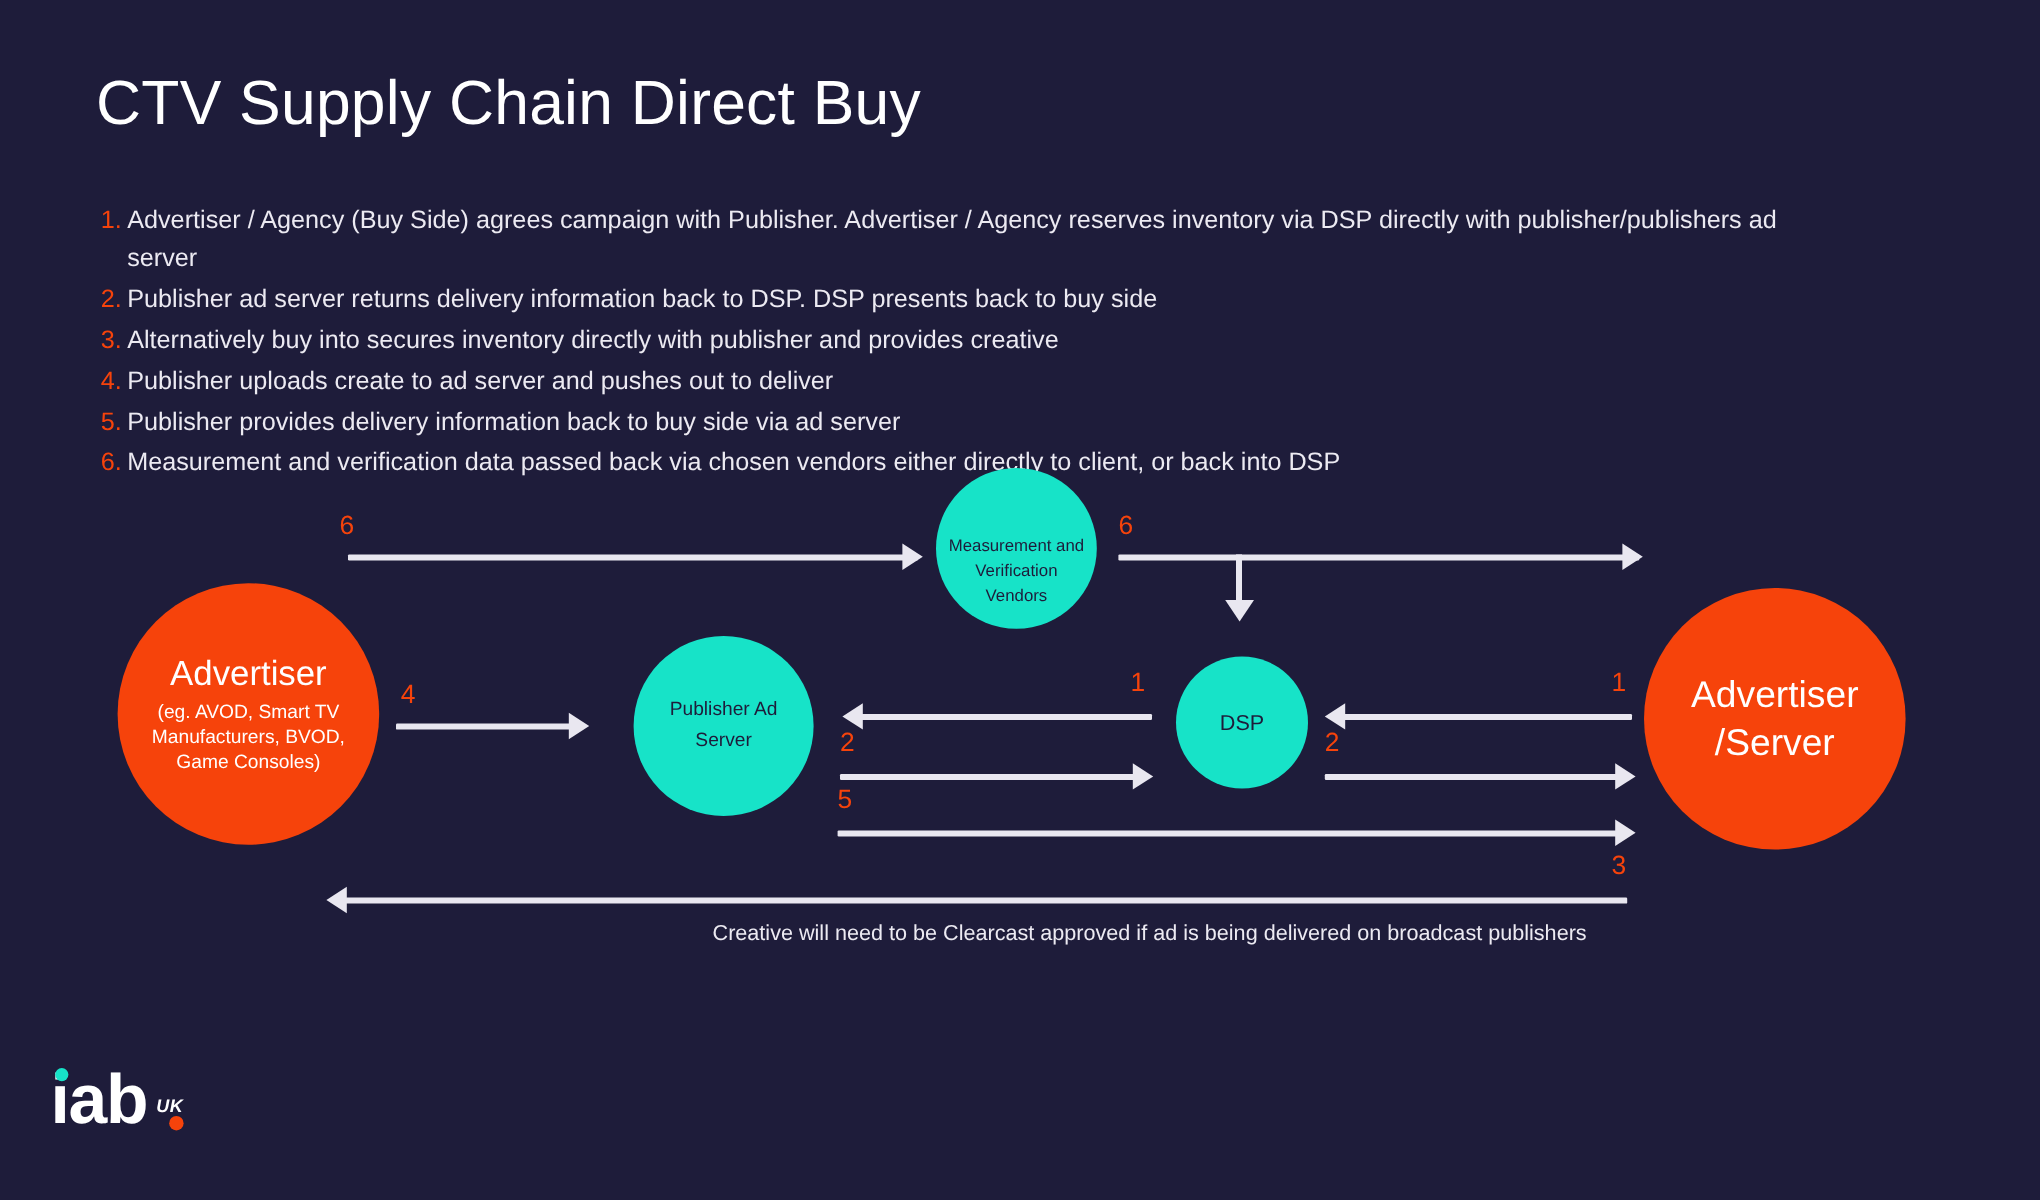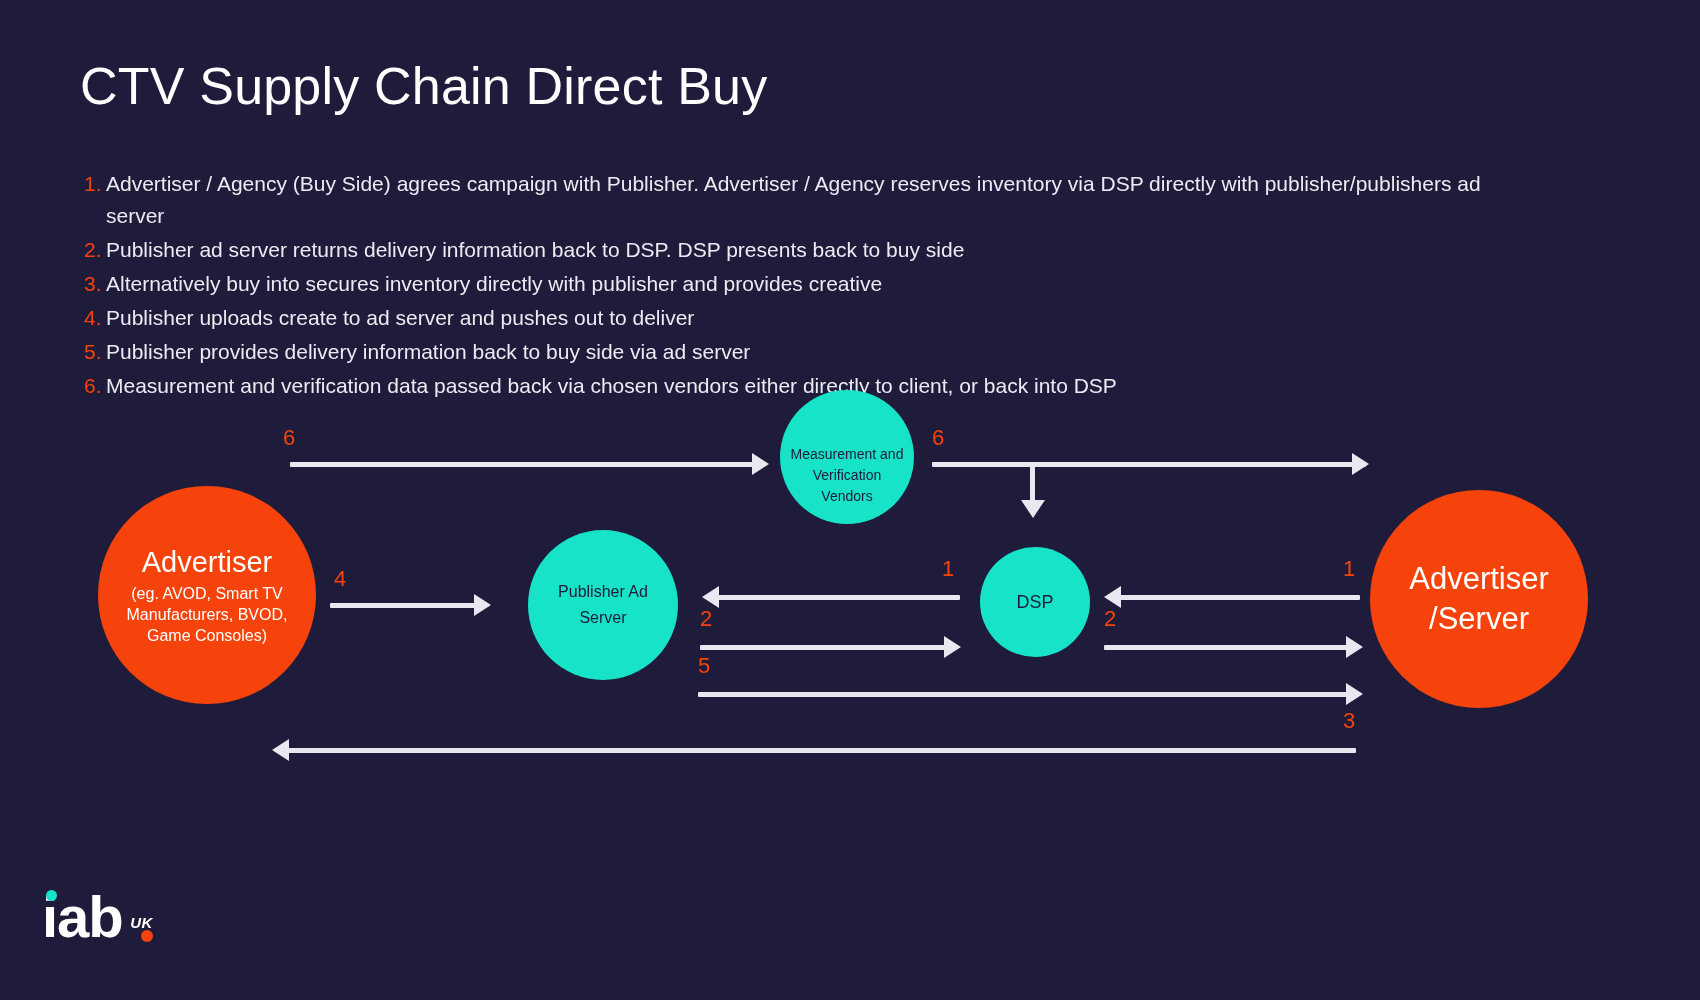--- a/index.html
+++ b/index.html
@@ -193,20 +193,21 @@
     <div class="alabel" style="left:1104px;top:208px;">2</div>
 
     <div class="aline" style="left:698px;top:292px;width:654px;"></div>
     <div class="ahead ahead-r" style="left:1346px;top:283px;"></div>
     <div class="alabel" style="left:698px;top:255px;">5</div>
 
     <div class="aline" style="left:288px;top:348px;width:1068px;"></div>
     <div class="ahead ahead-l" style="left:272px;top:339px;"></div>
     <div class="alabel" style="left:1343px;top:310px;">3</div>
 
+    <div class="caption">Creative will need to be Clearcast approved if ad is being delivered on broadcast publishers</div>
   </div>
 
   <div class="logo">
     <span class="logo-text">
       <span class="logo-dot-i"></span>
       <span>iab</span>
       <span class="logo-uk">UK</span>
       <span class="logo-dot-end"></span>
     </span>
   </div>

